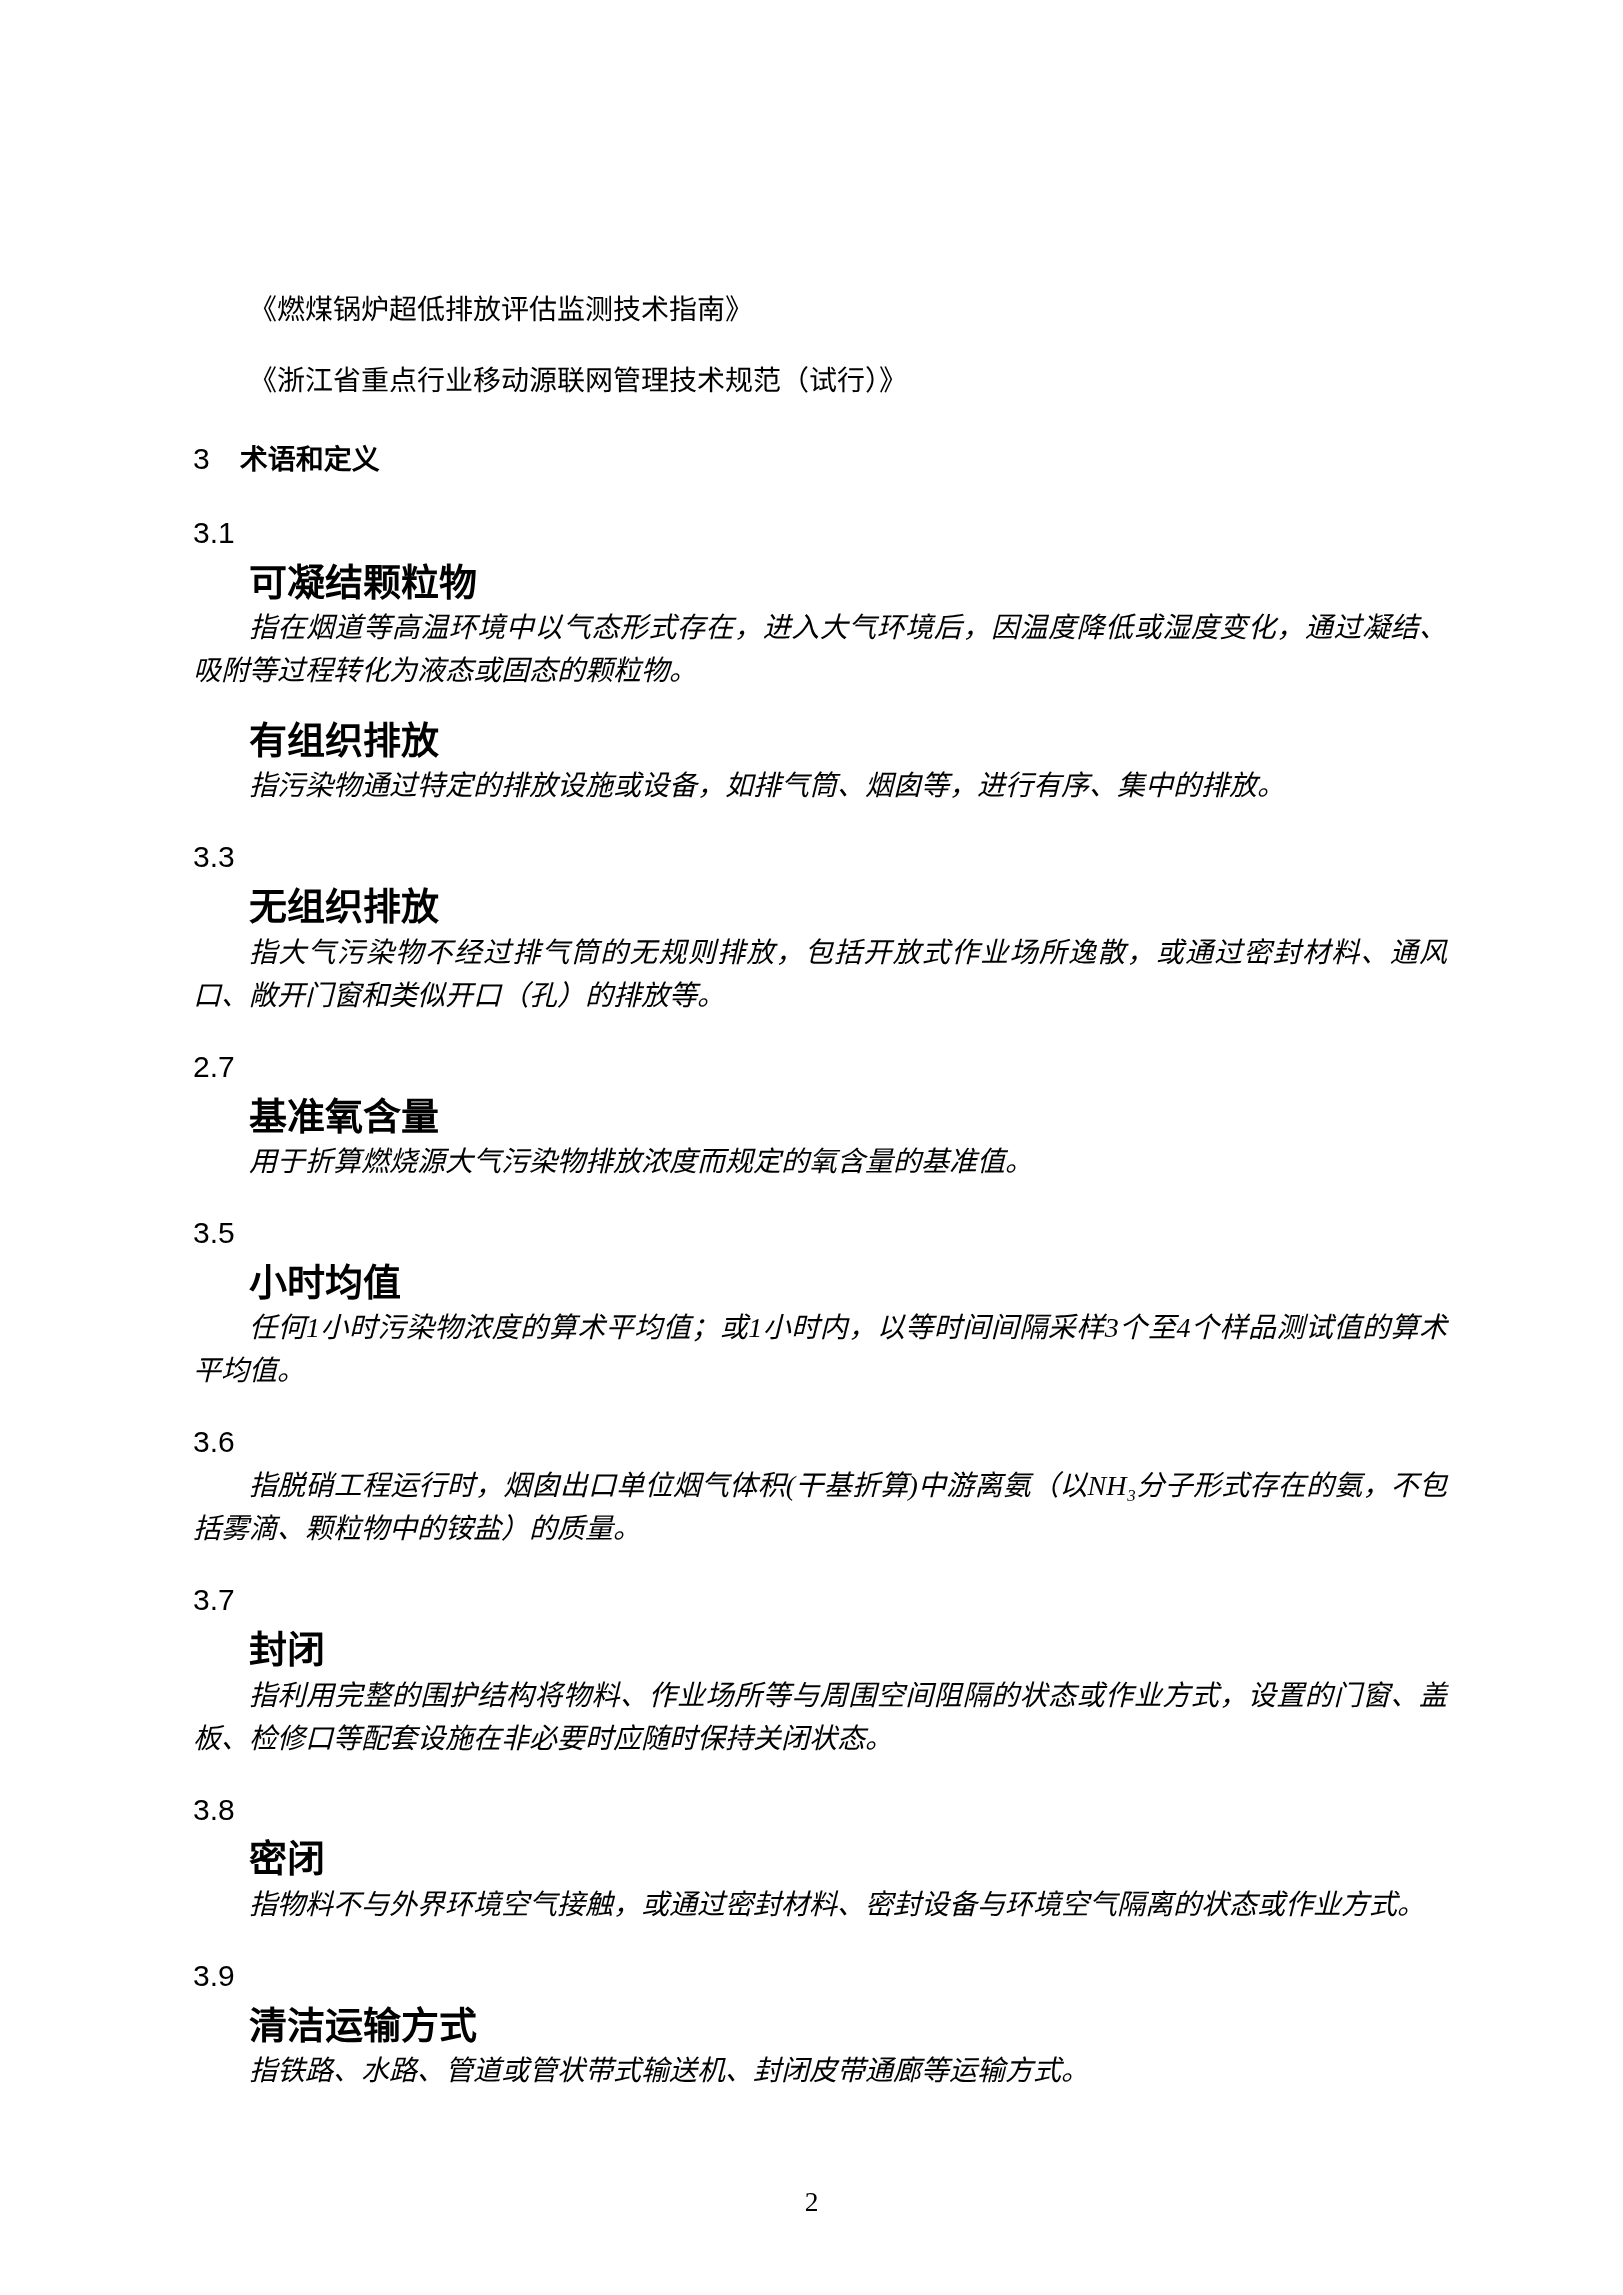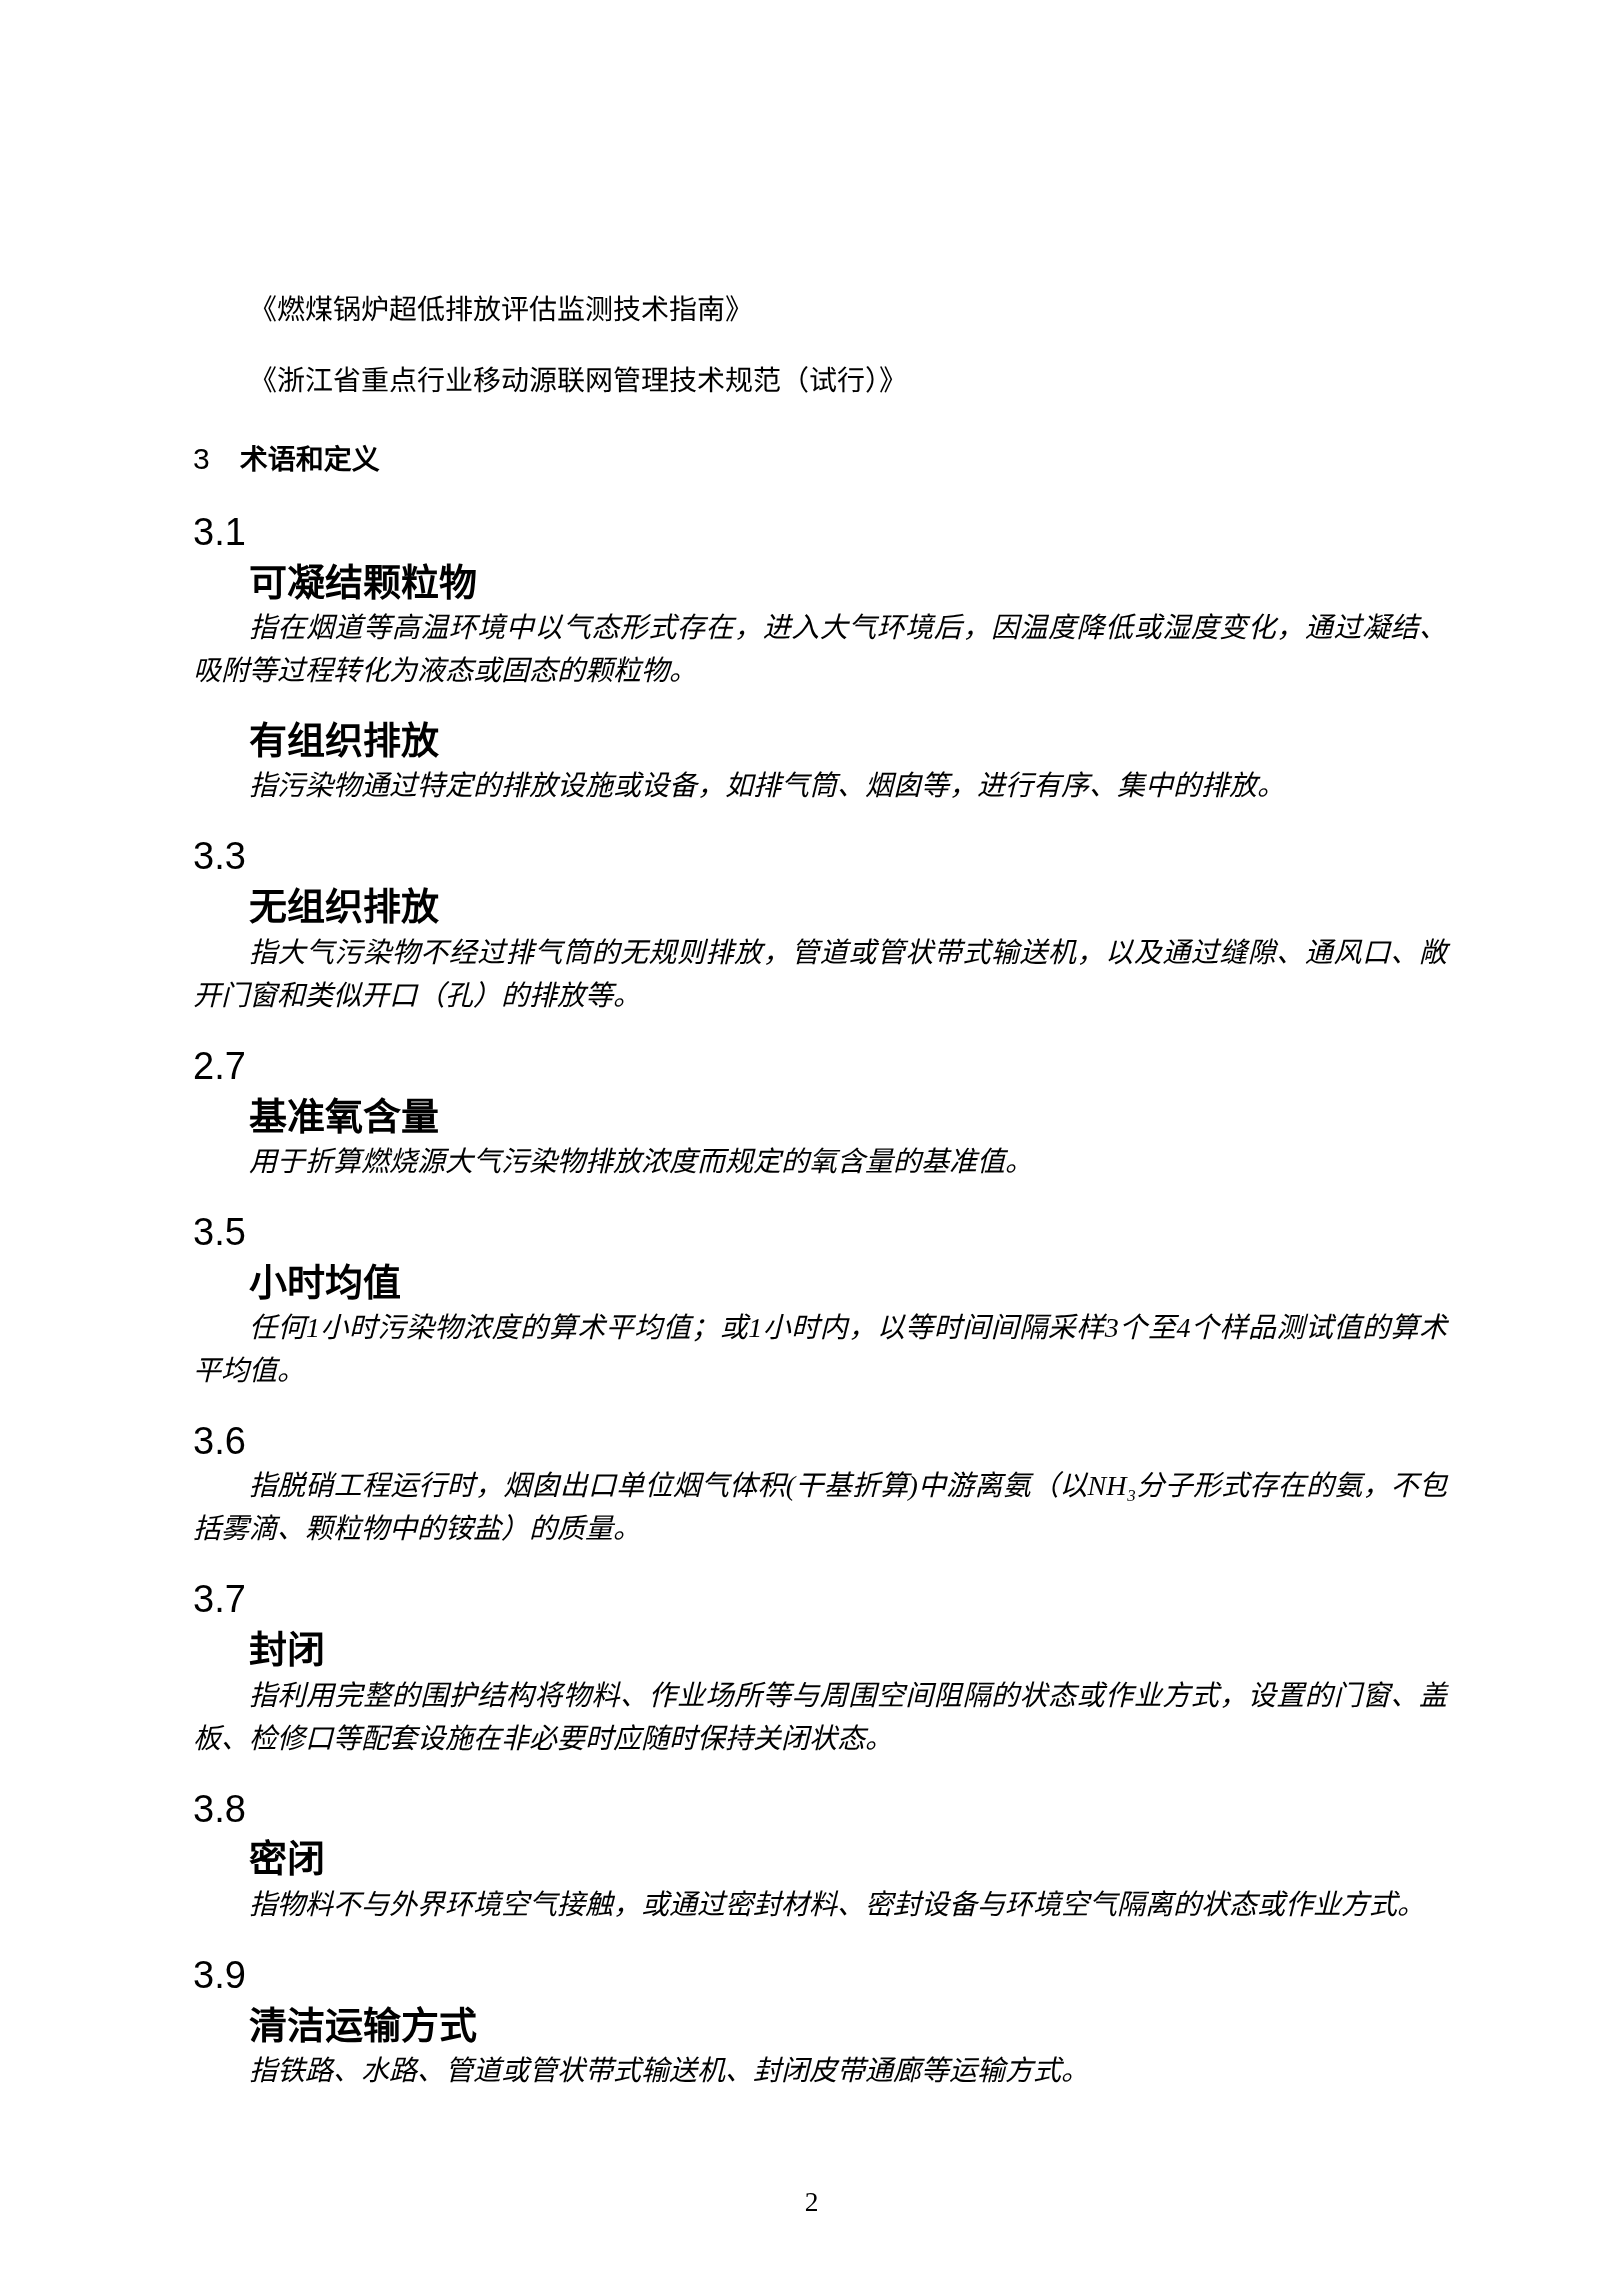--- a/index.html
+++ b/index.html
@@ -47,21 +47,21 @@
     text-align: right;
   }
   .term-section {
     margin-top: 23.6px;
   }
   .term-section.first {
     margin-top: 30px;
   }
   .section-num {
     font-family: "Liberation Sans", "DejaVu Sans", sans-serif;
-    font-size: 38px;
+    font-size: 30px;
     line-height: 43px;
     font-weight: 400;
   }
   .term-name {
     margin-top: 7.9px;
     padding-left: 56px;
     font-family: "Liberation Sans", "DejaVu Sans", sans-serif;
     font-weight: 700;
     font-size: 38px;
     line-height: 43px;
@@ -104,21 +104,21 @@
     </div>
 
     <div class="term-section">
       <div class="term-name">有组织排放</div>
       <p class="term-def">指污染物通过特定的排放设施或设备，如排气筒、烟囱等，进行有序、集中的排放。</p>
     </div>
 
     <div class="term-section">
       <div class="section-num">3.3</div>
       <div class="term-name">无组织排放</div>
-      <p class="term-def">指大气污染物不经过排气筒的无规则排放，管道或管状带式输送机，以及通过缝隙、通风口、敞开门窗和类似开口（孔）的排放等。</p>
+      <p class="term-def">指大气污染物不经过排气筒的无规则排放，包括开放式作业场所逸散，或通过密封材料、通风口、敞开门窗和类似开口（孔）的排放等。</p>
     </div>
 
     <div class="term-section">
       <div class="section-num">2.7</div>
       <div class="term-name">基准氧含量</div>
       <p class="term-def">用于折算燃烧源大气污染物排放浓度而规定的氧含量的基准值。</p>
     </div>
 
     <div class="term-section">
       <div class="section-num">3.5</div>

